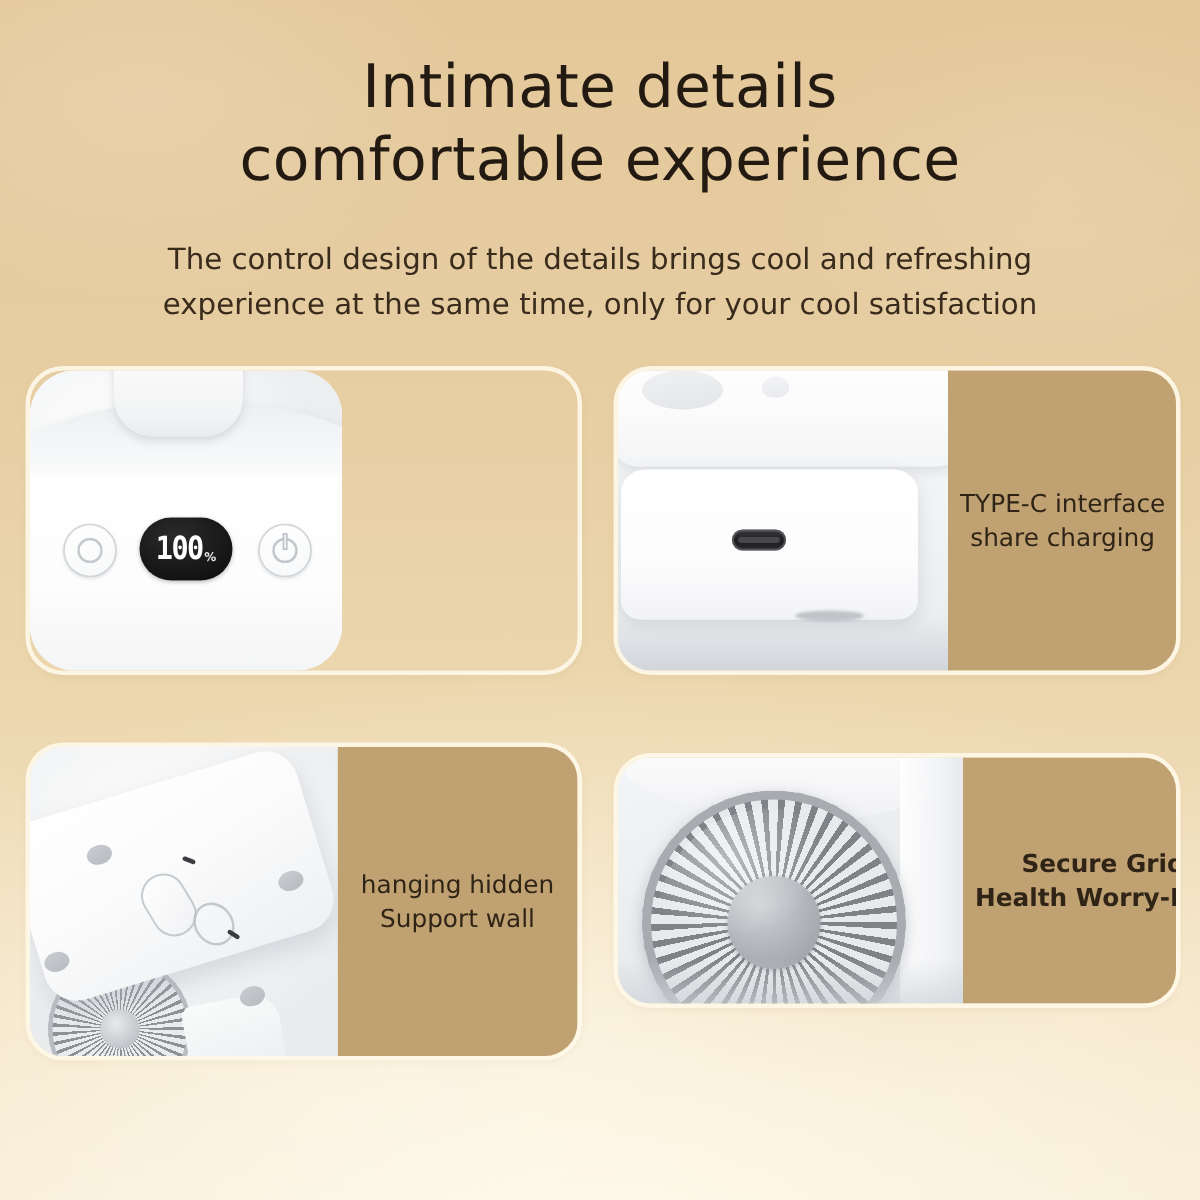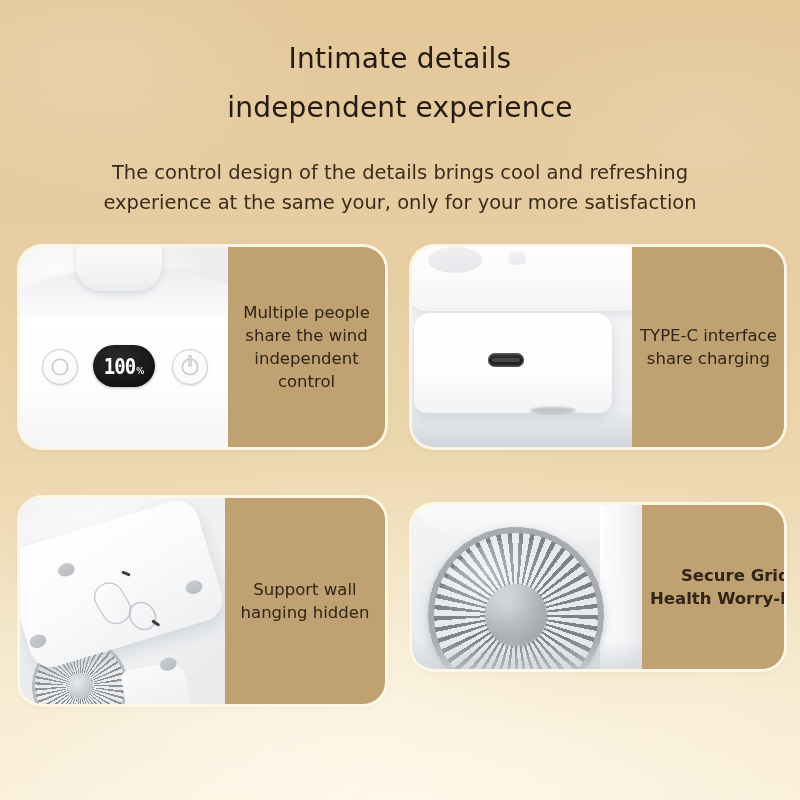--- a/index.html
+++ b/index.html
@@ -40,21 +40,21 @@
   
   .header {
     position: absolute;
     left: 0;
     top: 34px;
     width: 800px;
     text-align: center;
     z-index: 3;
   }
   .title-line {
-    font-size: 28px;
+    font-size: 40px;
     line-height: 49px;
     color: #231a12;
     letter-spacing: 0.2px;
     white-space: nowrap;
   }
   .subtitle {
     margin-top: 26px;
   }
   .subtitle-line {
     font-size: 19.5px;
@@ -101,21 +101,21 @@
   }
   .caption-text {
     text-align: center;
     color: #2f2416;
     font-size: 16.5px;
     line-height: 23px;
   }
   .caption-text .cl { display: block; white-space: nowrap; }
 
   
-  .r1c1 .card-photo { width: 208px; }
+  .r1c1 .card-photo { width: 208px; border-radius: 30px; }
   .r1c2 .card-photo { width: 220px; }
   .r2c1 .card-photo { width: 205px; }
   .r2c2 .card-photo { width: 230px; }
 
   
   .photo-panel {
     position: absolute;
     inset: 0;
     background:
       radial-gradient(60% 45% at 30% 22%, #ffffff 0%, #f6f7f8 60%, #eceef0 100%),
@@ -407,24 +407,24 @@
     background: linear-gradient(180deg, rgba(220,223,227,0) 0%, rgba(206,210,215,0.7) 100%);
   }
 </style>
 </head>
 <body>
 
 <div id="page">
 
   <div class="header">
     <div class="title-line">Intimate details</div>
-    <div class="title-line">independent experience</div>
+    <div class="title-line">comfortable experience</div>
     <div class="subtitle">
       <div class="subtitle-line">The control design of the details brings cool and refreshing</div>
-      <div class="subtitle-line">experience at the same your, only for your more satisfaction</div>
+      <div class="subtitle-line">experience at the same time, only for your cool satisfaction</div>
     </div>
   </div>
 
   <div class="grid">
 
     <div class="card r1c1">
       <div class="card-photo">
         <div class="photo-panel">
           <div class="panel-shoulder"></div>
           <div class="panel-neck"></div>
@@ -439,28 +439,20 @@
           <div class="led-display">
             <span class="led-value">100</span>
             <span class="led-unit">%</span>
           </div>
 
           <div class="btn-circle right">
             <div class="btn-glyph">
               <div class="glyph-power"></div>
             </div>
           </div>
-        </div>
-      </div>
-      <div class="card-caption">
-        <div class="caption-text">
-          <span class="cl">Multiple people</span>
-          <span class="cl">share the wind</span>
-          <span class="cl">independent</span>
-          <span class="cl">control</span>
         </div>
       </div>
     </div>
 
     <div class="card r1c2">
       <div class="card-photo">
         <div class="photo-typec">
           <div class="tc-bg-top"></div>
           <div class="tc-upper-body">
             <div class="tc-blob"></div>
@@ -492,22 +484,22 @@
             <div class="hk-pad p4"></div>
             <div class="hk-hook-a"></div>
             <div class="hk-hook-b"></div>
             <div class="hk-tick t1"></div>
             <div class="hk-tick t2"></div>
           </div>
         </div>
       </div>
       <div class="card-caption">
         <div class="caption-text">
+          <span class="cl">hanging hidden</span>
           <span class="cl">Support wall</span>
-          <span class="cl">hanging hidden</span>
         </div>
       </div>
     </div>
 
     <div class="card r2c2">
       <div class="card-photo">
         <div class="photo-grille">
           <div class="gr-wall"></div>
           <div class="gr-body-edge"></div>
           <div class="gr-ring">

